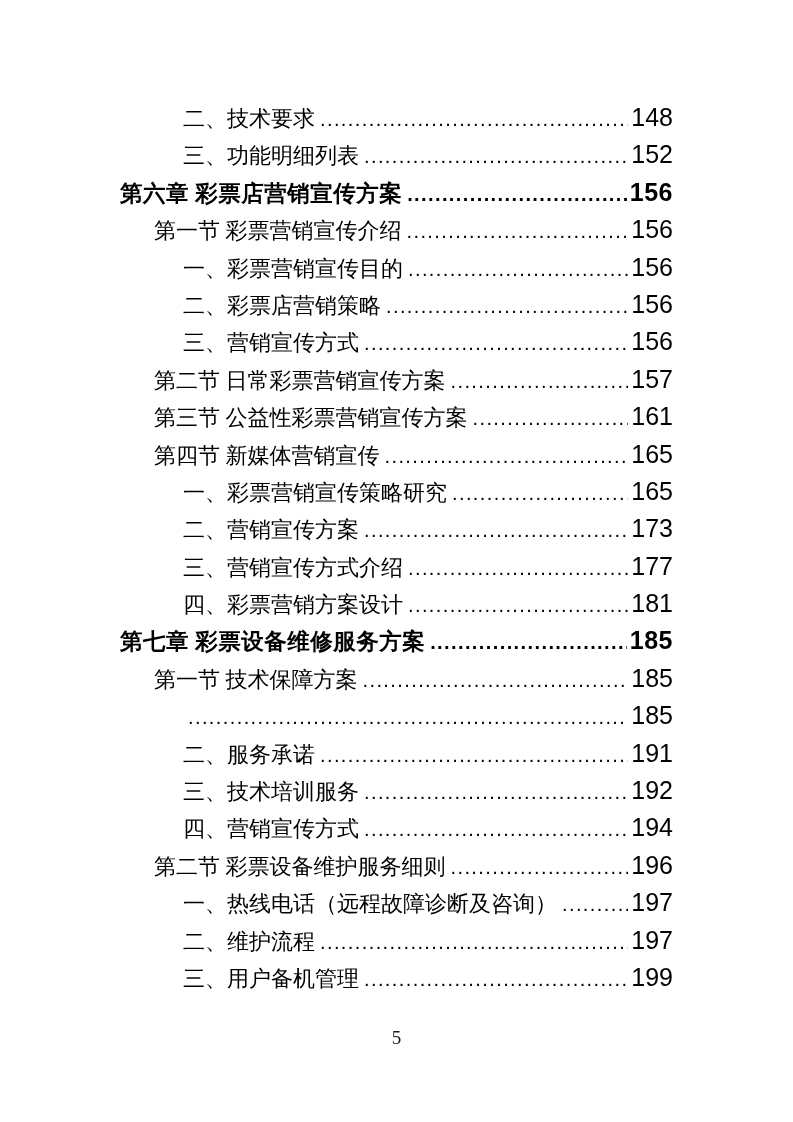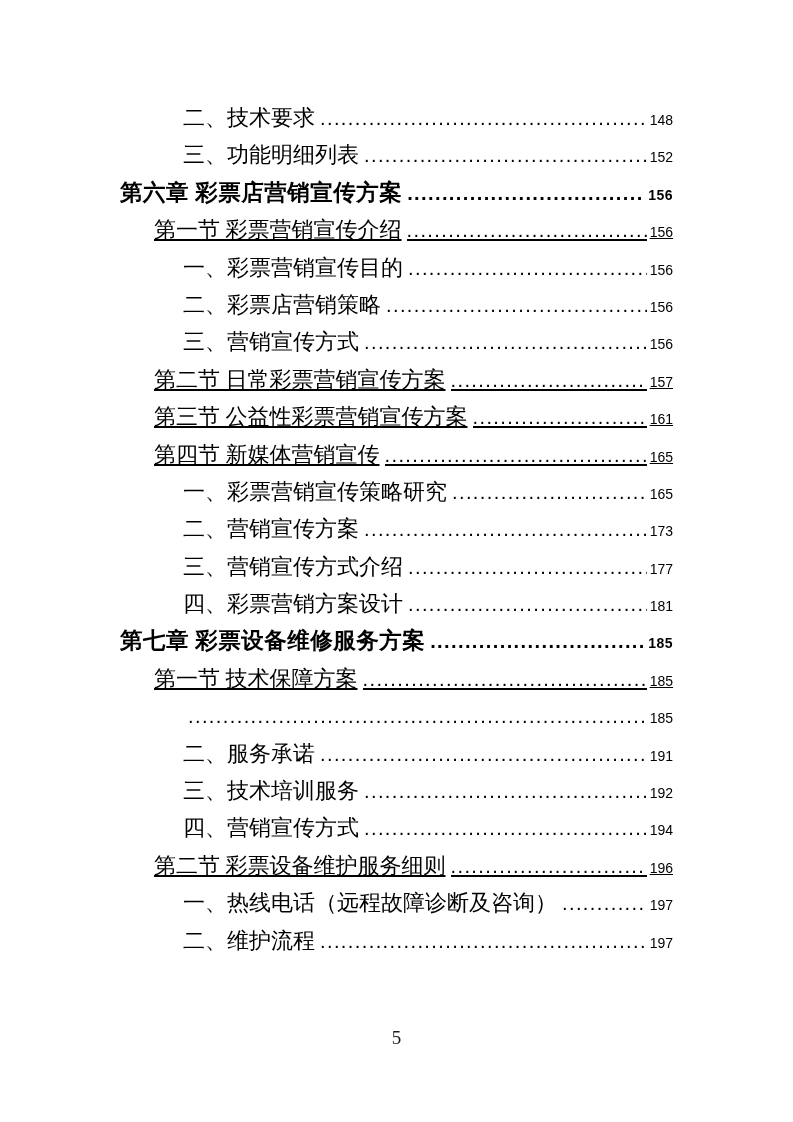--- a/index.html
+++ b/index.html
@@ -29,21 +29,21 @@
     line-height: 37.4px;
     font-size: 22px;
     white-space: nowrap;
   }
   .toc-entry.level-0 {
     font-weight: bold;
     font-size: 22.5px;
     letter-spacing: 0.5px;
     text-align: center;
   }
-  .toc-entry.level-1 { padding-left: 34px; text-decoration: underline; }
+  .toc-entry.level-1 { padding-left: 34px; }
   .toc-entry.level-2 { padding-left: 63px; }
   .toc-text {
     flex: 0 0 auto;
     white-space: nowrap;
   }
   .toc-leader {
     flex: 1 1 auto;
     overflow: hidden;
     white-space: nowrap;
     margin: 0 3px 0 5px;
@@ -51,21 +51,21 @@
   }
   .toc-leader::after {
     content: "........................................................................................................................................";
     font-family: "Liberation Sans", "DejaVu Sans", sans-serif;
     font-size: 20px;
     letter-spacing: 1.4px;
   }
   .toc-page {
     flex: 0 0 auto;
     font-family: "Liberation Sans", "DejaVu Sans", sans-serif;
-    font-size: 14px;
+    font-size: 25px;
     white-space: nowrap;
   }
   .level-0 .toc-page { font-weight: bold; }
   .page-footer {
     position: absolute;
     top: 1026px;
     left: 0;
     width: 100%;
     text-align: center;
     font-size: 19px;
@@ -209,17 +209,22 @@
       <span class="toc-leader"></span>
       <span class="toc-page">197</span>
     </div>
 
     <div class="toc-entry level-2">
       <span class="toc-text">二、维护流程</span>
       <span class="toc-leader"></span>
       <span class="toc-page">197</span>
     </div>
 
+    <div class="toc-entry level-2">
+      <span class="toc-text">三、用户备机管理</span>
+      <span class="toc-leader"></span>
+      <span class="toc-page">199</span>
+    </div>
   </div>
 
   <div class="page-footer">5</div>
 
 </div>
 
 </body></html>

